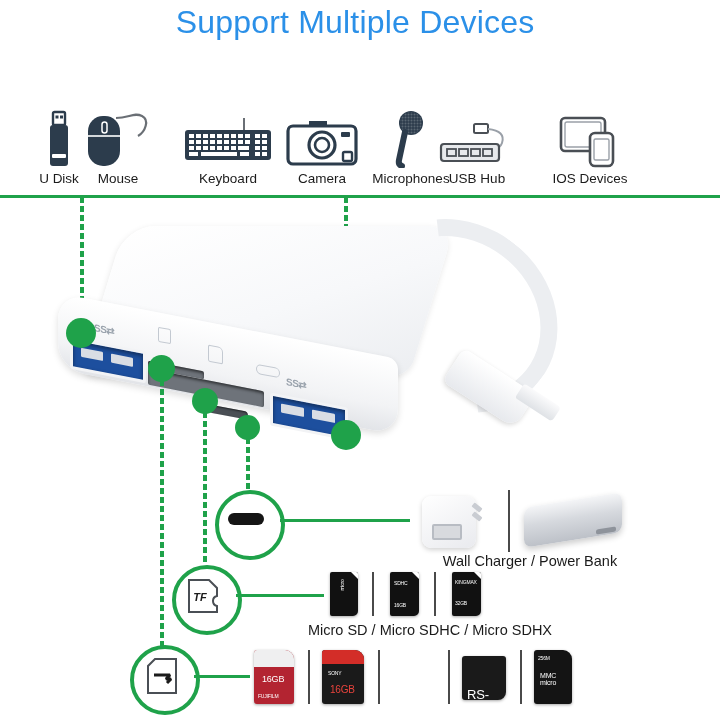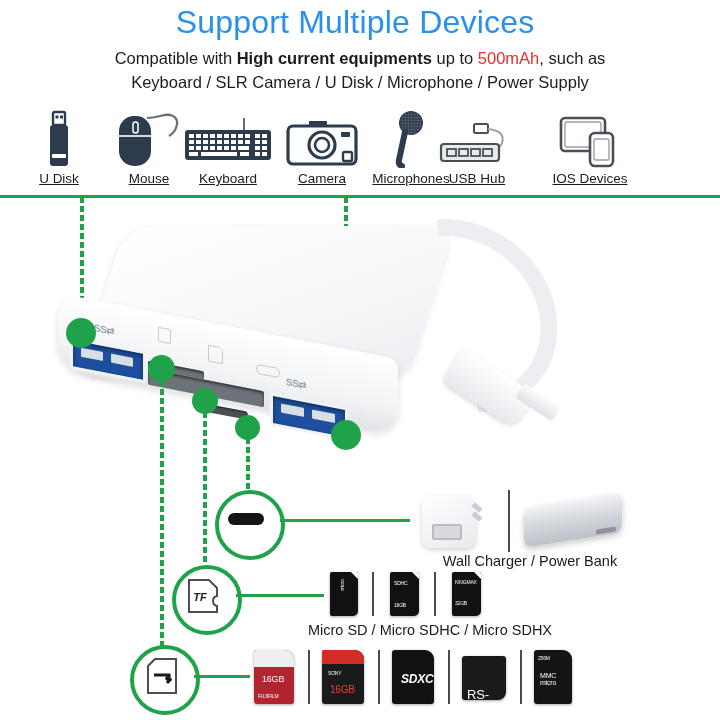--- a/index.html
+++ b/index.html
@@ -20,21 +20,21 @@
     font-size:32px;font-weight:400;letter-spacing:.2px;
     color:#2b90e8;line-height:40px;
   }
   #subwrap{top:46px;left:0;width:720px;text-align:center;}
   .subline{font-size:16.5px;line-height:24px;color:#1b1b1b;white-space:nowrap;}
   .bold{font-weight:bold;}
   .red{color:#ef2b2b;}
 
   
   #iconstrip{top:110px;left:0;width:720px;height:86px;}
-  .devcell{position:absolute;top:0;text-align:center;text-decoration:underline;}
+  .devcell{position:absolute;top:0;text-align:center;}
   .devart{height:58px;display:flex;align-items:flex-end;justify-content:center;}
   .devlabel{font-size:13.5px;line-height:16px;color:#1b1b1b;white-space:nowrap;margin-top:3px;}
 
   #divider{top:195px;left:0;width:720px;height:3px;background:#1fa24a;}
 
   
   .vdash{width:4px;background-image:linear-gradient(#1fa24a 62%,rgba(255,255,255,0) 0);
          background-size:4px 9px;}
   .hline{height:3px;background:#1fa24a;}
   .dot{border-radius:50%;background:#1fa24a;}
@@ -111,41 +111,37 @@
   .mini{font-size:5px;color:#fff;font-family:"Liberation Sans",sans-serif;
        position:absolute;letter-spacing:-.2px;}
 </style>
 </head>
 <body>
 
 <div class="stage">
 
   <div class="abs" id="title">Support Multiple Devices</div>
 
-  <div class="abs" id="subwrap">
-    <div class="subline"><span>Compatible with </span><span class="bold">High current equipments</span><span> up to </span><span class="red">500mAh</span><span>, such as</span></div>
-    <div class="subline">Keyboard / SLR Camera / U Disk / Microphone / Power Supply</div>
-  </div>
 
   <div class="abs" id="iconstrip">
 
     <div class="devcell" style="left:14px;width:90px;">
       <div class="devart">
         <svg width="34" height="58" viewBox="0 0 34 58">
           <rect x="11" y="2" width="12" height="13" rx="1.5" fill="none" stroke="#2c3c4c" stroke-width="2.4"></rect>
           <rect x="13.5" y="5.5" width="3" height="3" fill="#2c3c4c"></rect>
           <rect x="18" y="5.5" width="3" height="3" fill="#2c3c4c"></rect>
           <rect x="8" y="15" width="18" height="41" rx="3" fill="#2c3c4c"></rect>
           <rect x="10" y="44" width="14" height="4" rx="1" fill="#ffffff"></rect>
         </svg>
       </div>
       <div class="devlabel">U Disk</div>
     </div>
 
-    <div class="devcell" style="left:104px;width:90px;">
+    <div class="devcell" style="left:73px;width:90px;">
       <div class="devart">
         <svg width="72" height="58" viewBox="0 0 72 58">
           <path d="M34 8 C47 8 52 2 60 6 C68 10 63 22 56 26" fill="none" stroke="#6a6f75" stroke-width="2.2"></path>
           <rect x="6" y="6" width="32" height="50" rx="15" fill="#2c3c4c"></rect>
           <path d="M6 26 H38" stroke="#ffffff" stroke-width="1.6"></path>
           <rect x="20" y="12" width="5" height="11" rx="2.5" fill="none" stroke="#ffffff" stroke-width="1.5"></rect>
         </svg>
       </div>
       <div class="devlabel">Mouse</div>
     </div>
@@ -356,23 +352,20 @@
     <span class="mini" style="left:8px;top:24px;font-size:9px;">16GB</span>
     <span class="mini" style="left:4px;top:43px;font-size:5px;">FUJIFILM</span>
   </div>
   <div class="abs sep" style="left:308px;top:650px;height:54px;"></div>
   <div class="abs sdcard" style="left:322px;top:650px;width:42px;height:54px;background:#1a1a1a;">
     <div style="position:absolute;left:0;top:0;width:42px;height:14px;background:#d32d28;"></div>
     <span class="mini" style="left:6px;top:20px;">SONY</span>
     <span class="mini" style="left:8px;top:34px;font-size:10px;color:#e8433c;">16GB</span>
   </div>
   <div class="abs sep" style="left:378px;top:650px;height:54px;"></div>
-  <div class="abs sdcard" style="left:392px;top:650px;width:42px;height:54px;background:#111111;">
-    <span class="mini" style="left:9px;top:22px;font-size:12px;font-weight:bold;font-style:italic;">SDXC</span>
-  </div>
   <div class="abs sep" style="left:448px;top:650px;height:54px;"></div>
   <div class="abs sdcard" style="left:462px;top:656px;width:44px;height:44px;background:#1a1a1a;border-radius:3px 3px 8px 3px;">
     <span class="mini" style="left:5px;top:31px;font-size:13px;font-weight:normal;">RS-MMC</span>
   </div>
   <div class="abs sep" style="left:520px;top:650px;height:54px;"></div>
   <div class="abs sdcard" style="left:534px;top:650px;width:38px;height:54px;background:#141414;">
     <span class="mini" style="left:4px;top:5px;">256M</span>
     <span class="mini" style="left:6px;top:22px;font-size:7px;">MMC micro</span>
   </div>
 

